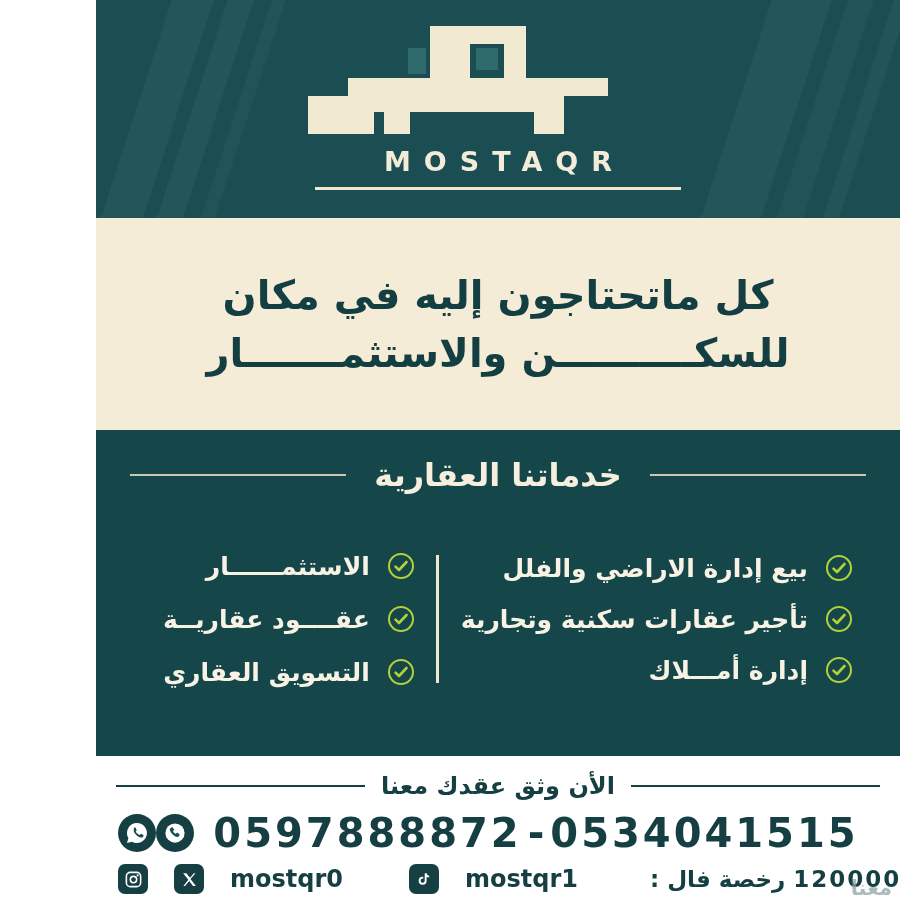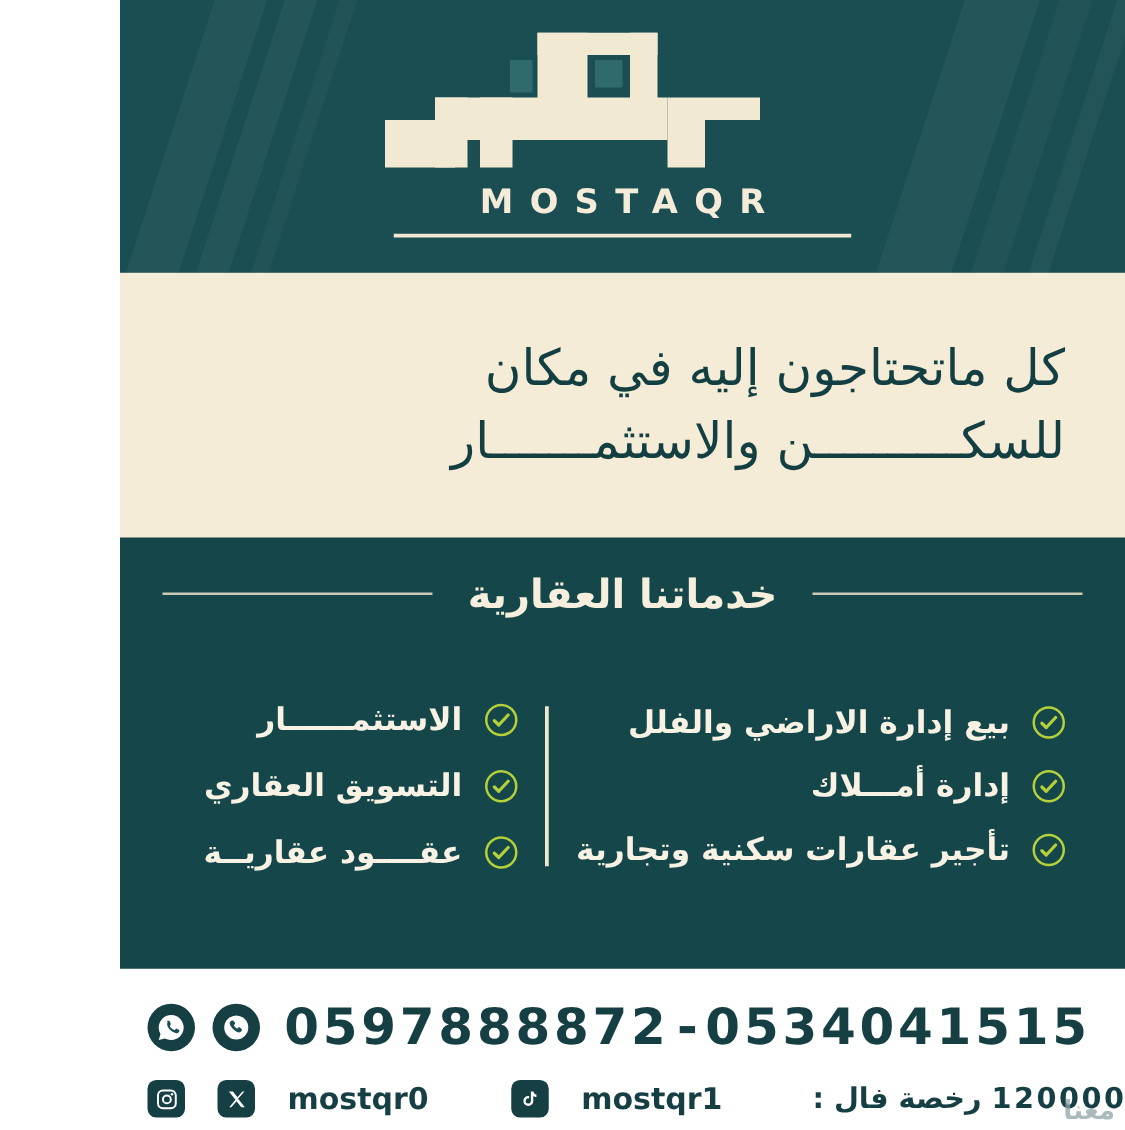--- a/index.html
+++ b/index.html
@@ -75,22 +75,23 @@
     height: 212px;
     background: #f4ecd6;
     color: #133f43;
     display: flex;
     flex-direction: column;
     justify-content: center;
     padding: 0 48px;
   }
   .headline p {
     font-size: 40px;
-    font-weight: 400;
+    font-weight: 700;
     line-height: 1.46;
+    text-align: center;
     white-space: nowrap;
   }
   .hl-stretch { letter-spacing: 0px; }
   .kashida { letter-spacing: 2px; }
   .kashida2 { letter-spacing: 3px; }
 
   
   .svc-title-row {
     flex: none;
     display: flex;
@@ -167,21 +168,20 @@
     align-items: center;
     gap: 16px;
     padding: 2px 6px 0;
   }
   .cta-row .line { flex: 1 1 auto; height: 2px; background: #153f43; }
   .cta-text { font-size: 24px; font-weight: 700; white-space: nowrap; }
 
   .phone-row {
     display: flex;
     align-items: center;
-    gap: 14px;
     padding: 10px 8px 4px;
     direction: ltr;
   }
   .soc-round {
     width: 38px; height: 38px;
     border-radius: 50%;
     background: #153f43;
     display: flex; align-items: center; justify-content: center;
     flex: none;
   }
@@ -195,21 +195,20 @@
     white-space: nowrap;
   }
   .phones .dash { letter-spacing: 0; padding: 0 6px; }
 
   .social-row {
     display: flex;
     align-items: center;
     gap: 26px;
     padding: 4px 8px 0;
     direction: ltr;
-    margin-top: 11px;
   }
   .sq {
     width: 30px; height: 30px;
     border-radius: 7px;
     background: #153f43;
     display: flex; align-items: center; justify-content: center;
     flex: none;
   }
   .handle {
     font-size: 24px;
@@ -305,65 +304,70 @@
             </svg>
         </span>
         <span class="label">بيع إدارة الاراضي والفلل</span>
       </div>
       <div class="svc-item">
         <span class="tick">
           <svg width="16" height="16" viewBox="0 0 16 16">
               <path d="M2.5 8.6 L6 12 L13.5 4" fill="none" stroke="#b4d03a" stroke-width="2.6" stroke-linecap="round" stroke-linejoin="round"></path>
             </svg>
         </span>
+        <span class="label">تأجير عقارات سكنية وتجارية</span>
+      </div>
+      <div class="svc-item">
+        <span class="tick">
+          <svg width="16" height="16" viewBox="0 0 16 16">
+              <path d="M2.5 8.6 L6 12 L13.5 4" fill="none" stroke="#b4d03a" stroke-width="2.6" stroke-linecap="round" stroke-linejoin="round"></path>
+            </svg>
+        </span>
         <span class="label">إدارة أمـــلاك</span>
       </div>
-      <div class="svc-item">
-        <span class="tick">
-          <svg width="16" height="16" viewBox="0 0 16 16">
-              <path d="M2.5 8.6 L6 12 L13.5 4" fill="none" stroke="#b4d03a" stroke-width="2.6" stroke-linecap="round" stroke-linejoin="round"></path>
-            </svg>
-        </span>
-        <span class="label">تأجير عقارات سكنية وتجارية</span>
-      </div>
     </div>
 
     <div class="divider"></div>
 
     <div class="svc-col col-left">
       <div class="svc-item">
         <span class="tick">
           <svg width="16" height="16" viewBox="0 0 16 16">
               <path d="M2.5 8.6 L6 12 L13.5 4" fill="none" stroke="#b4d03a" stroke-width="2.6" stroke-linecap="round" stroke-linejoin="round"></path>
             </svg>
         </span>
         <span class="label">الاستثمــــــار</span>
       </div>
       <div class="svc-item">
         <span class="tick">
           <svg width="16" height="16" viewBox="0 0 16 16">
               <path d="M2.5 8.6 L6 12 L13.5 4" fill="none" stroke="#b4d03a" stroke-width="2.6" stroke-linecap="round" stroke-linejoin="round"></path>
             </svg>
         </span>
+        <span class="label">عقــــود عقاريــة</span>
+      </div>
+      <div class="svc-item">
+        <span class="tick">
+          <svg width="16" height="16" viewBox="0 0 16 16">
+              <path d="M2.5 8.6 L6 12 L13.5 4" fill="none" stroke="#b4d03a" stroke-width="2.6" stroke-linecap="round" stroke-linejoin="round"></path>
+            </svg>
+        </span>
         <span class="label">التسويق العقاري</span>
       </div>
-      <div class="svc-item">
-        <span class="tick">
-          <svg width="16" height="16" viewBox="0 0 16 16">
-              <path d="M2.5 8.6 L6 12 L13.5 4" fill="none" stroke="#b4d03a" stroke-width="2.6" stroke-linecap="round" stroke-linejoin="round"></path>
-            </svg>
-        </span>
-        <span class="label">عقــــود عقاريــة</span>
-      </div>
     </div>
 
   </div>
 
   <div class="footer">
 
+    <div class="cta-row">
+      <div class="line"></div>
+      <div class="cta-text">الأن وثق عقدك معنا</div>
+      <div class="line"></div>
+    </div>
 
     <div class="phone-row">
       <span class="soc-round">
         <svg width="24" height="24" viewBox="0 0 24 24">
           <path d="M12 2a10 10 0 0 0-8.6 15.1L2 22l5-1.3A10 10 0 1 0 12 2z" fill="#ffffff"></path>
           <path d="M8.6 7.2c.3-.6.6-.6.9-.6h.6c.2 0 .5 0 .7.5l.8 1.9c.1.3 0 .5-.1.7l-.5.6c-.2.2-.2.4-.1.6.3.6 1 1.6 2 2.2.7.5 1.3.7 1.6.8.2 0 .4 0 .6-.2l.6-.7c.2-.2.4-.2.6-.1l1.8.9c.3.2.4.3.4.6 0 .4-.2 1.1-.6 1.5-.4.4-1.1.7-1.9.6-1.2-.1-3-.9-4.5-2.3-1.6-1.5-2.6-3.3-2.8-4.5-.1-.9.1-1.6.4-2z" fill="#1b4e52"></path>
         </svg>
       </span>
       <span class="soc-round">
         <svg width="22" height="22" viewBox="0 0 24 24">

